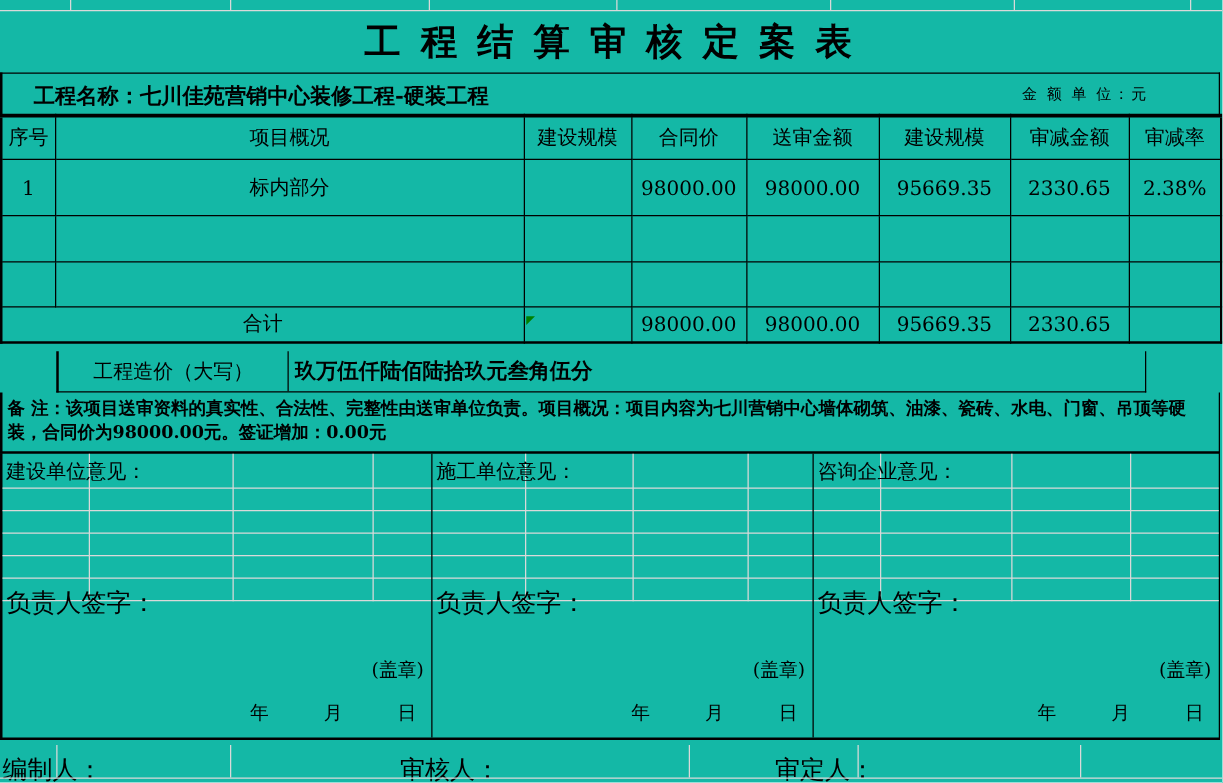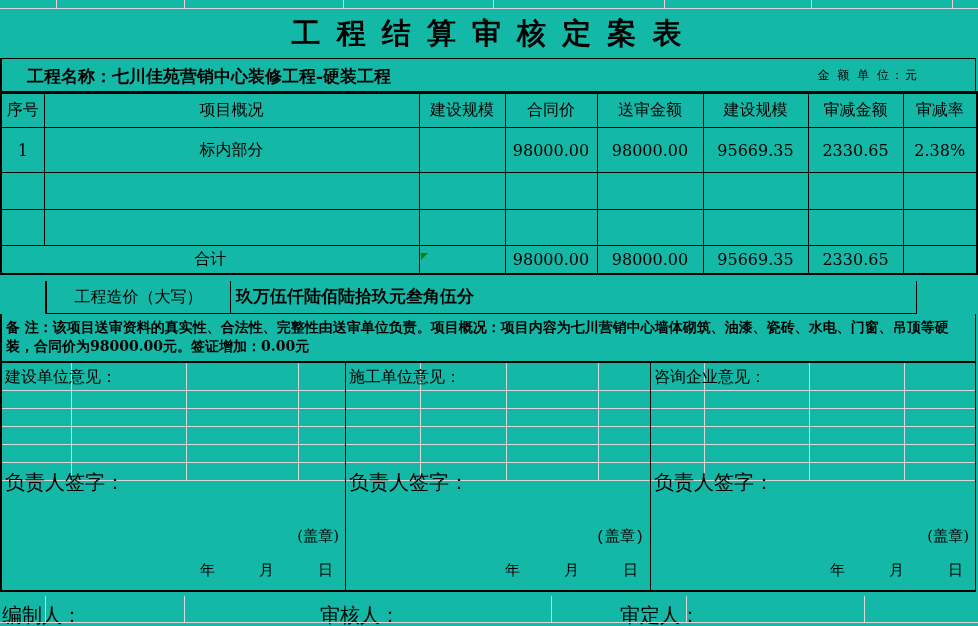--- a/index.html
+++ b/index.html
@@ -165,21 +165,21 @@
       <span class="sec-title">建设单位意见：</span>
       <span class="sign">负责人签字：</span>
       <span class="seal">(盖章)</span>
       <span class="dates">
         <span>年</span>
         <span>月</span>
         <span>日</span>
       </span>
     </div>
 
-    <div class="section" style="left:343px;width:305px;border-left:1px solid #000;font-family:Liberation Mono, monospace;">
+    <div class="section" style="left:343px;width:305px;border-left:1px solid #000;">
       <span class="sec-title">施工单位意见：</span>
       <span class="sign">负责人签字：</span>
       <span class="seal">(盖章)</span>
       <span class="dates">
         <span>年</span>
         <span>月</span>
         <span>日</span>
       </span>
     </div>
 

